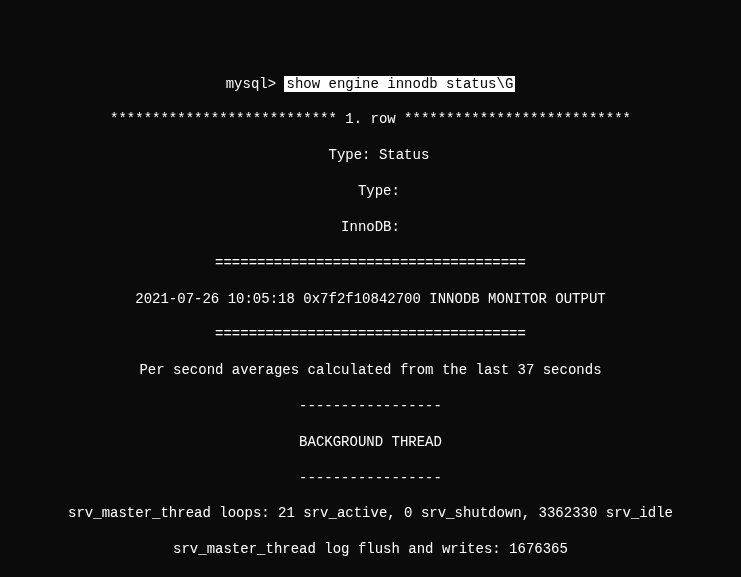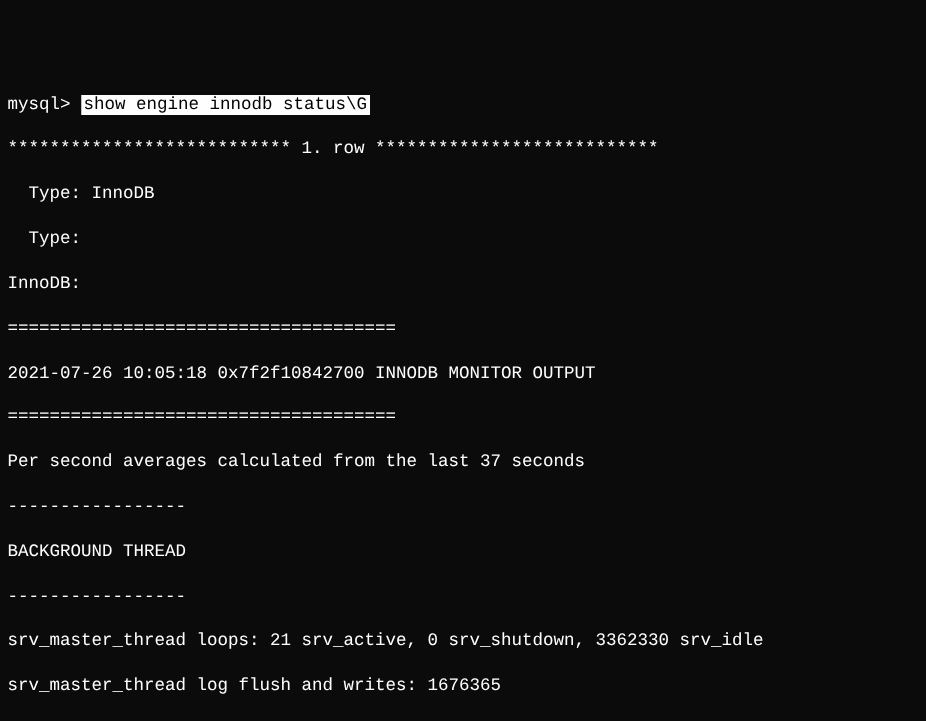--- a/index.html
+++ b/index.html
@@ -16,30 +16,30 @@
       white-space:pre;
     }
     .prompt-line {}
     .prompt { color:#fff; }
     .cmd {
       background:#fefefe;
       color:#000;
       padding:0 2px;
     }
     .dashes { letter-spacing:0; }
-    .line { display:block; }
+    .line { display:block;text-align:center; }
   </style>
 </head>
 <body>
 
 
 
 <span class="line prompt-line"><span class="prompt">mysql&gt; </span><span class="cmd">show engine innodb status\G</span></span>
 <span class="line">*************************** 1. row ***************************</span>
-<span class="line"><span>  Type: </span><span>InnoDB</span></span>
+<span class="line"><span>  Type: </span><span>Status</span></span>
 <span class="line">  Type:</span>
 <span class="line">InnoDB:</span>
 <span class="line">=====================================</span>
 <span class="line">2021-07-26 10:05:18 0x7f2f10842700 INNODB MONITOR OUTPUT</span>
 <span class="line">=====================================</span>
 <span class="line">Per second averages calculated from the last 37 seconds</span>
 <span class="line dashes">-----------------</span>
 <span class="line">BACKGROUND THREAD</span>
 <span class="line dashes">-----------------</span>
 <span class="line">srv_master_thread loops: 21 srv_active, 0 srv_shutdown, 3362330 srv_idle</span>

